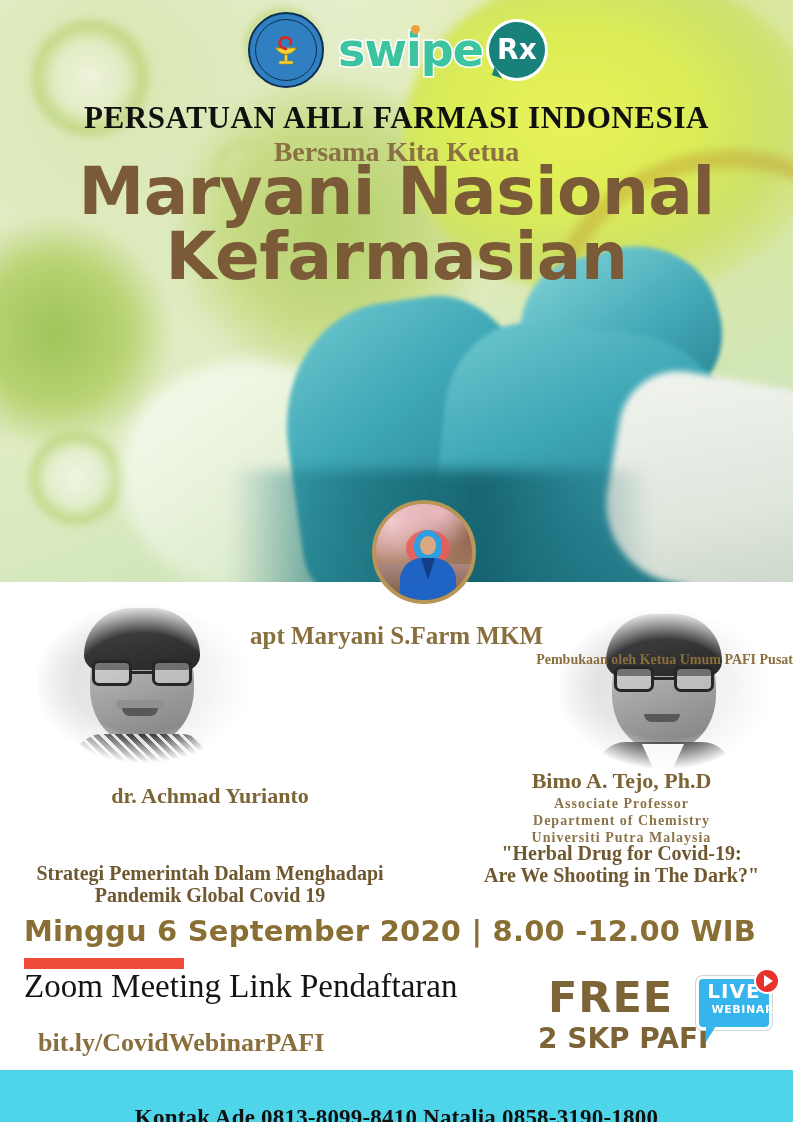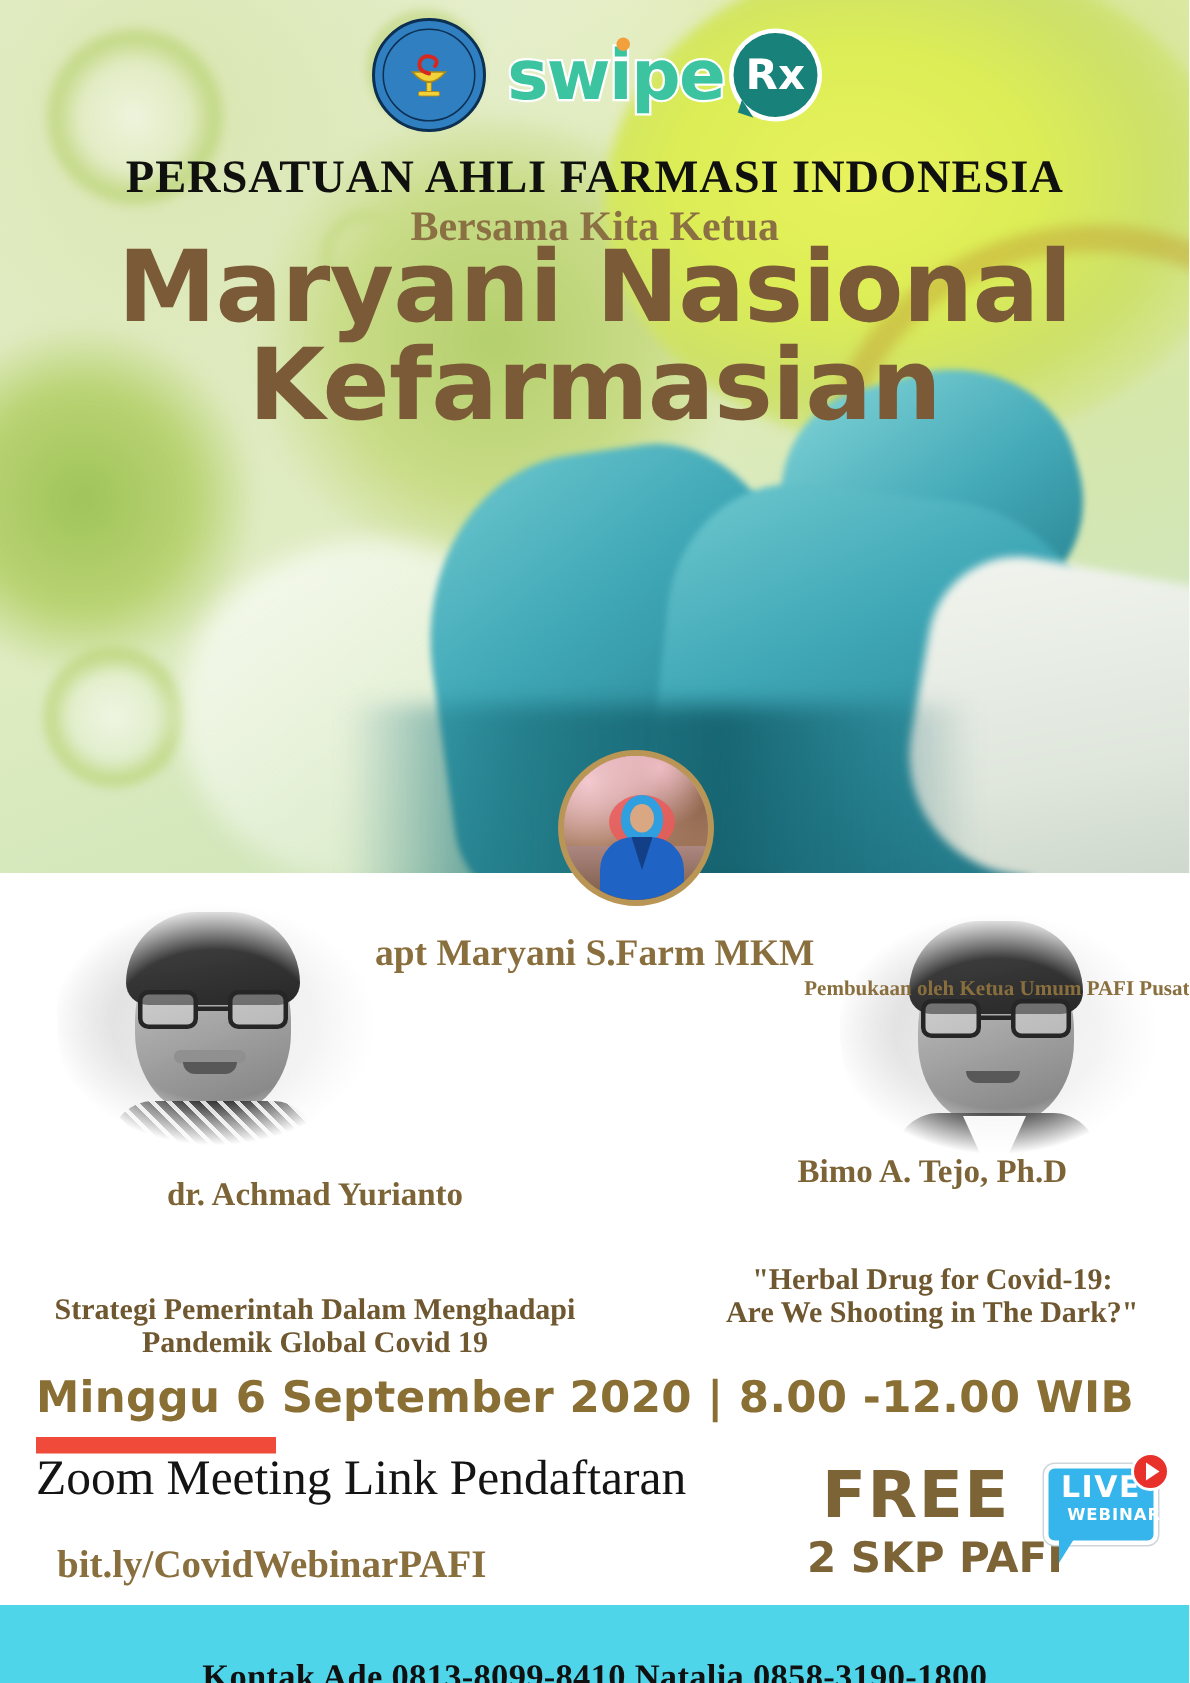--- a/index.html
+++ b/index.html
@@ -715,20 +715,23 @@
       </div>
       <div class="mouth"></div>
     </div>
   </div>
 
   <div class="spk-name left-name">dr. Achmad Yurianto</div>
   <div class="spk-topic left-topic" style="white-space:pre-line">Strategi Pemerintah Dalam Menghadapi
 Pandemik Global Covid  19</div>
 
   <div class="spk-name right-name">Bimo A. Tejo, Ph.D</div>
+  <div class="spk-aff right-aff" style="white-space:pre-line">Associate Professor
+Department of Chemistry
+Universiti Putra Malaysia</div>
   <div class="spk-topic right-topic" style="white-space:pre-line">"Herbal Drug for Covid-19:
 Are We Shooting in The Dark?"</div>
 
   <div class="date-line">Minggu  6 September  2020 | 8.00 -12.00 WIB</div>
   <div class="red-bar"></div>
 
   <div class="zoom-line">Zoom Meeting  Link  Pendaftaran</div>
   <div class="bitly">bit.ly/CovidWebinarPAFI</div>
 
   <div class="free-word">FREE</div>

